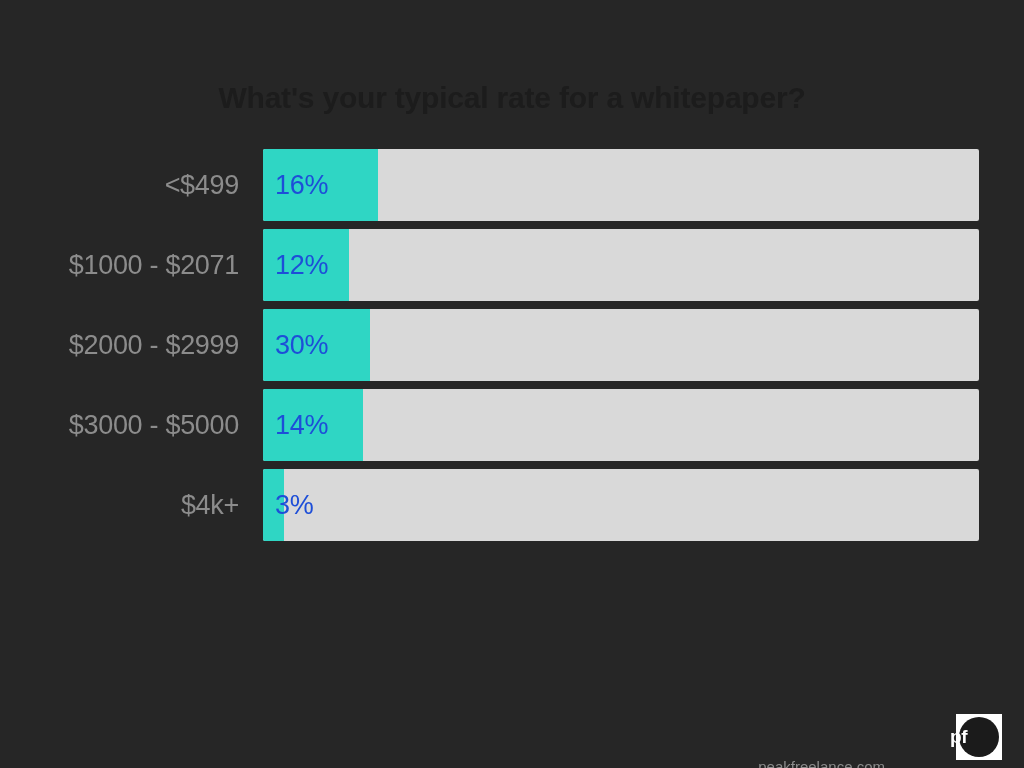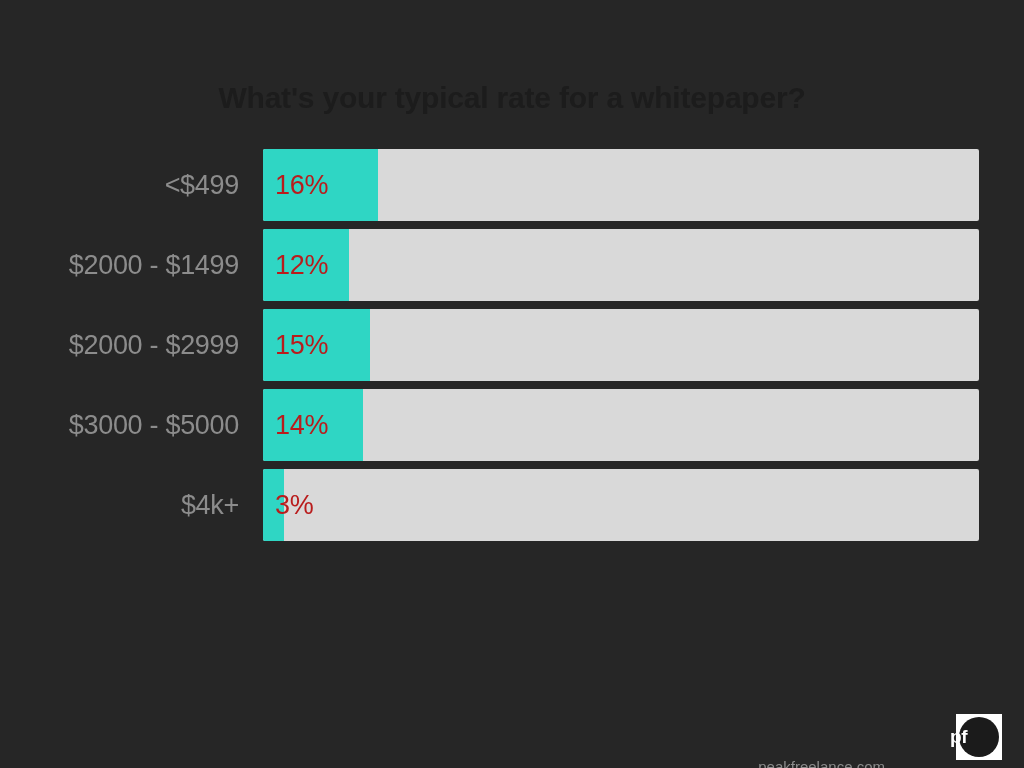--- a/index.html
+++ b/index.html
@@ -77,21 +77,21 @@
     height: 72px;
     background: #2fd6c4;
   }
   .row-value {
     position: absolute;
     left: 12px;
     top: 0;
     height: 72px;
     display: flex;
     align-items: center;
-    color: #b91c1c;
+    color: #1d4ed8;
     font-size: 27px;
     letter-spacing: -0.3px;
     white-space: nowrap;
     pointer-events: none;
   }
   .logo-wrap {
     position: absolute;
     left: 956px;
     top: 697px;
     width: 46px;
@@ -149,31 +149,31 @@
 
   <div class="rows" id="rows-container">
       <div class="row">
         <div class="row-label">&lt;$499</div>
         <div class="row-track">
           <div class="row-fill" style="width: 16%; background: rgb(47, 214, 196);"></div>
           <div class="row-value">16%</div>
         </div>
       </div>
       <div class="row">
-        <div class="row-label">$2000 - $1499</div>
+        <div class="row-label">$1000 - $2071</div>
         <div class="row-track">
           <div class="row-fill" style="width: 12%; background: rgb(47, 214, 196);"></div>
           <div class="row-value">12%</div>
         </div>
       </div>
       <div class="row">
         <div class="row-label">$2000 - $2999</div>
         <div class="row-track">
           <div class="row-fill" style="width: 15%; background: rgb(47, 214, 196);"></div>
-          <div class="row-value">15%</div>
+          <div class="row-value">30%</div>
         </div>
       </div>
       <div class="row">
         <div class="row-label">$3000 - $5000</div>
         <div class="row-track">
           <div class="row-fill" style="width: 14%; background: rgb(47, 214, 196);"></div>
           <div class="row-value">14%</div>
         </div>
       </div>
       <div class="row">

